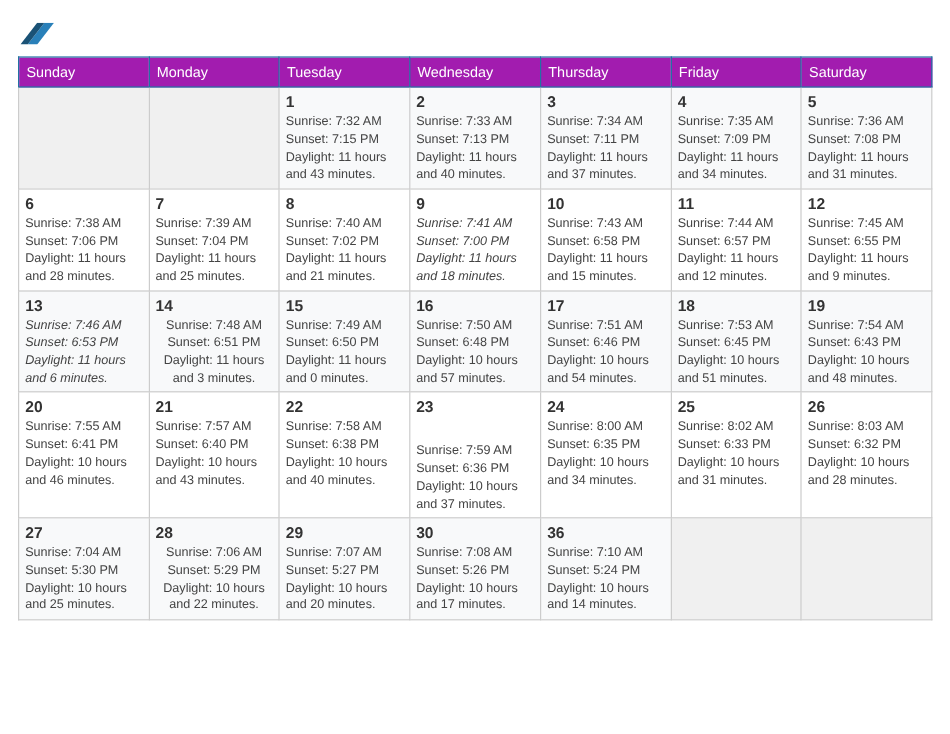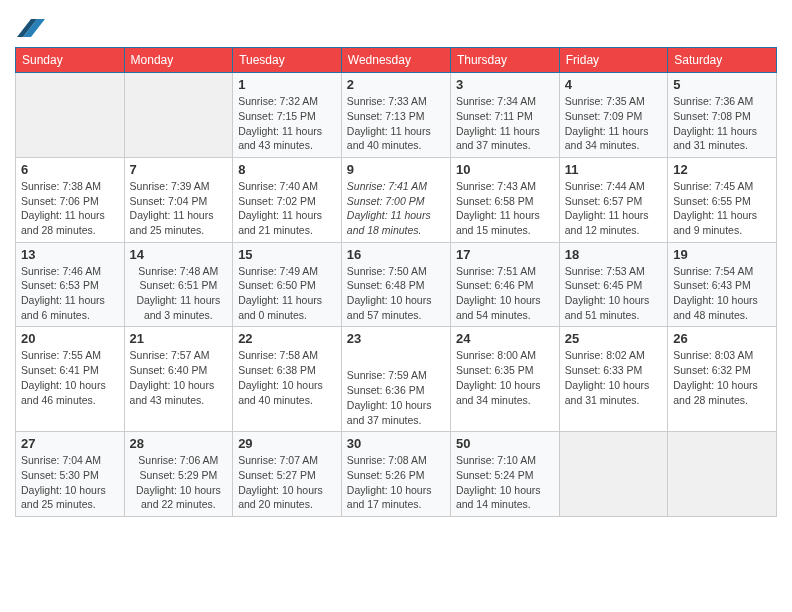--- a/index.html
+++ b/index.html
@@ -38,21 +38,21 @@
     .location {
       font-size: 16px;
       color: #555;
     }
     .calendar {
       width: 100%;
       border-collapse: collapse;
       font-size: 11px;
     }
     .calendar th {
-      background: #ef4444;
+      background: #a21caf;
       color: #fff;
       text-align: left;
       padding: 5px 6px;
       font-size: 12px;
       font-weight: normal;
       border: 1px solid #2471a3;
     }
     .calendar td {
       border: 1px solid #ccc;
       vertical-align: top;
@@ -194,21 +194,21 @@
           <td>
             <span class="day-number">12</span>
             <div class="day-info" style="white-space: pre-line;">Sunrise: 7:45 AM
 Sunset: 6:55 PM
 Daylight: 11 hours and 9 minutes.</div>
           </td>
         </tr>
         <tr>
           <td>
             <span class="day-number">13</span>
-            <div class="day-info" style="white-space: pre-line;">Sunrise: 7:46 AM
+            <div class="day-info" style="white-space: pre-line; font-style: italic;">Sunrise: 7:46 AM
 Sunset: 6:53 PM
 Daylight: 11 hours and 6 minutes.</div>
           </td>
           <td>
             <span class="day-number">14</span>
             <div class="day-info" style="white-space: pre-line; text-align: center;">Sunrise: 7:48 AM
 Sunset: 6:51 PM
 Daylight: 11 hours and 3 minutes.</div>
           </td>
           <td>
@@ -305,21 +305,21 @@
 Sunset: 5:27 PM
 Daylight: 10 hours and 20 minutes.</div>
           </td>
           <td>
             <span class="day-number">30</span>
             <div class="day-info" style="white-space: pre-line;">Sunrise: 7:08 AM
 Sunset: 5:26 PM
 Daylight: 10 hours and 17 minutes.</div>
           </td>
           <td>
-            <span class="day-number">50</span>
+            <span class="day-number">36</span>
             <div class="day-info" style="white-space: pre-line;">Sunrise: 7:10 AM
 Sunset: 5:24 PM
 Daylight: 10 hours and 14 minutes.</div>
           </td>
           <td class="empty-cell"></td>
           <td class="empty-cell"></td>
         </tr>
       </tbody>
   </table>
 </div>

